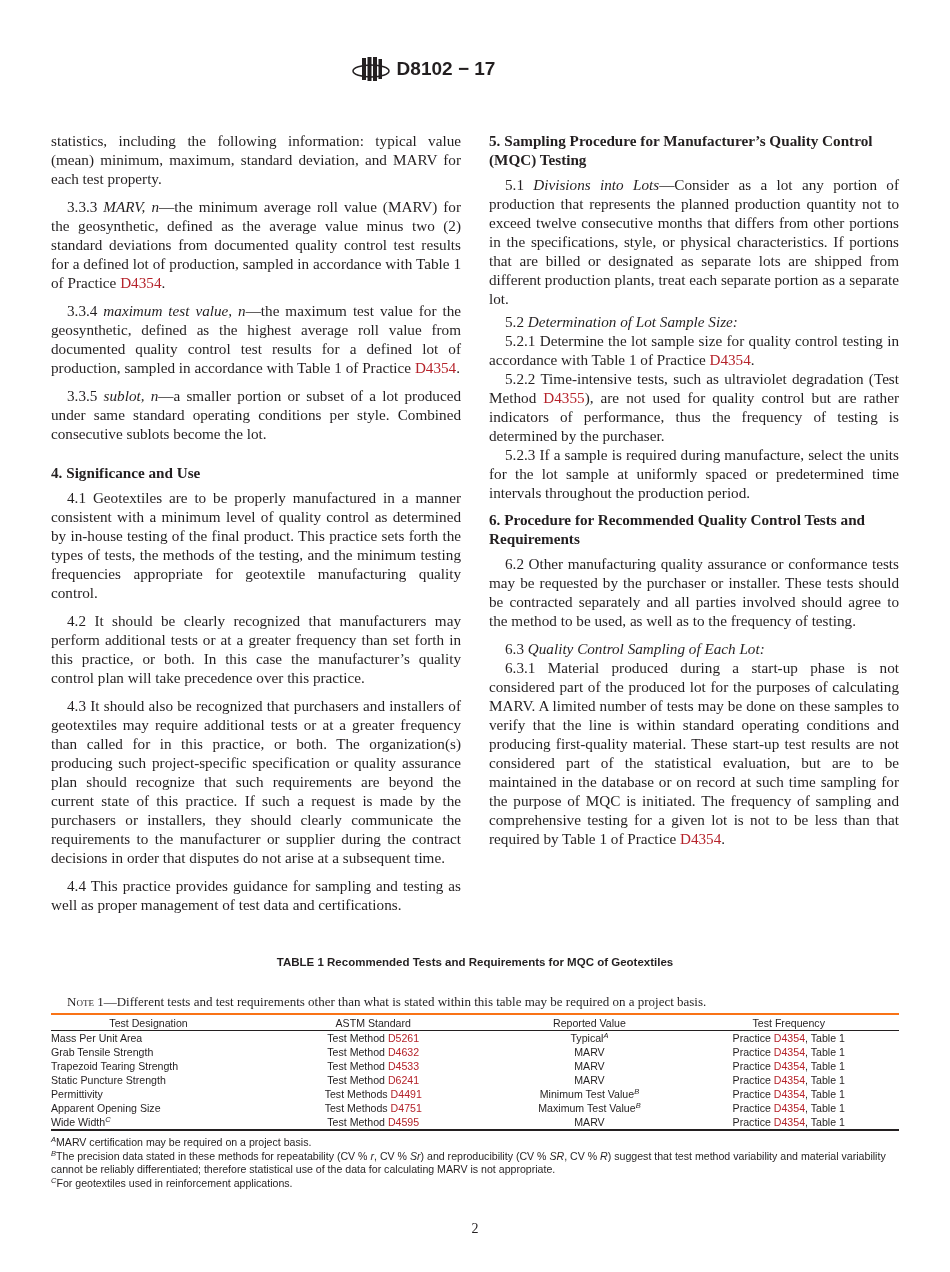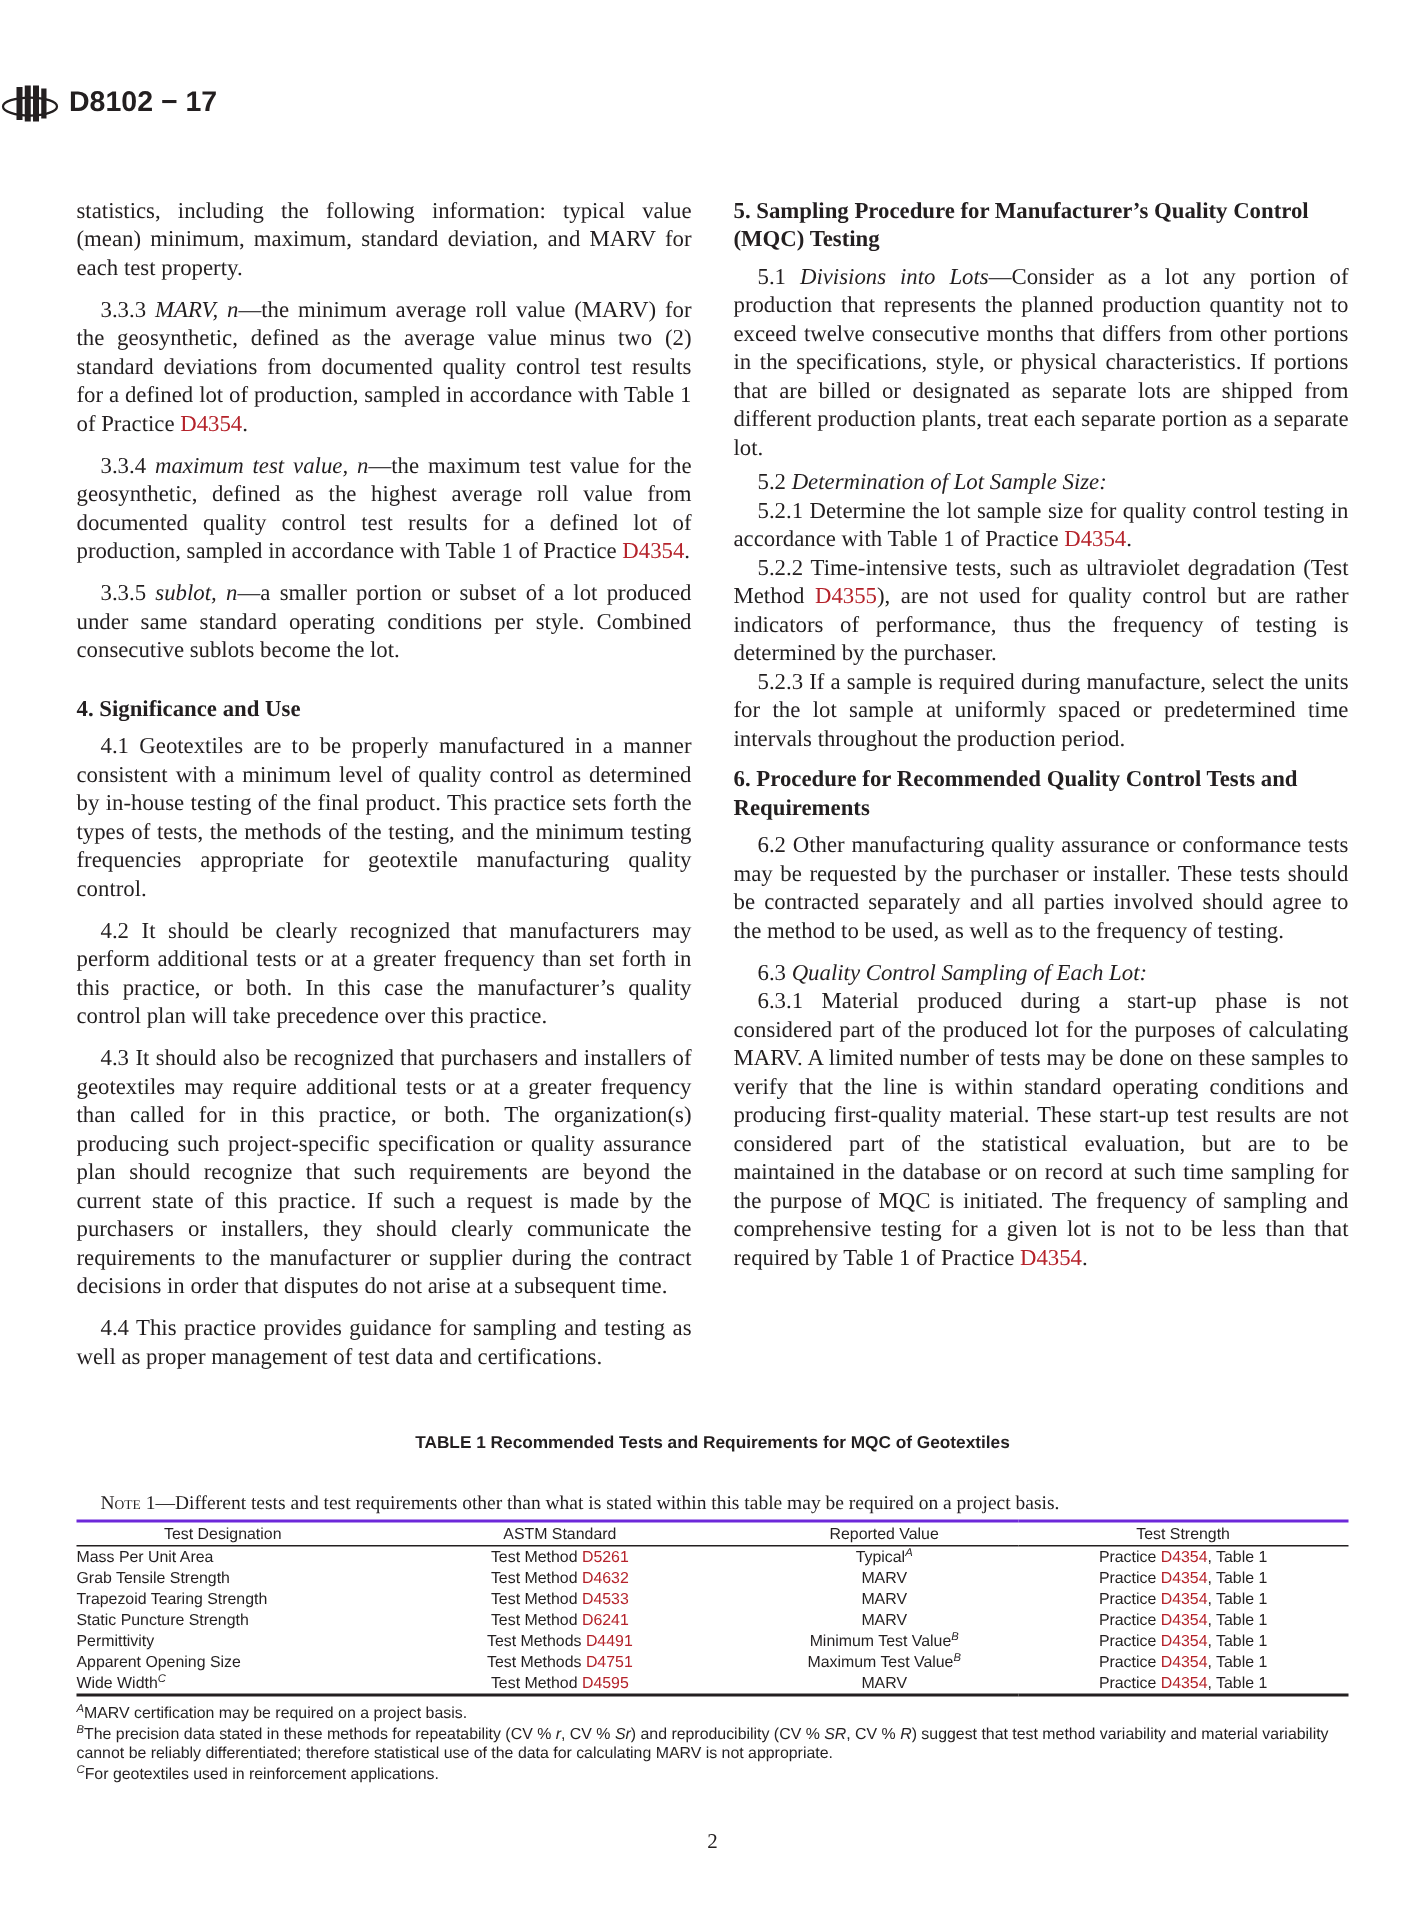--- a/index.html
+++ b/index.html
@@ -1,39 +1,39 @@
 <!DOCTYPE html>
 <html><head>
 <meta charset="utf-8">
 <style>
   html, body { margin: 0; padding: 0; background: #ffffff; }
   body { width: 950px; height: 1272px; position: relative; overflow: hidden; color: #231f20; }
   a.link, .link { color: #b5222a; text-decoration: none; }
 
-  .header { position: absolute; top: 55px; left: 0; width: 846px; text-align: left; }
+  .header { position: absolute; top: 55px; left: 0; width: 846px; text-align: center; }
   .header-inner { display: inline-flex; align-items: center; gap: 6px; }
   .logo { width: 40px; height: 28px; display: inline-block; }
   .doc-id { font-family: "Liberation Sans", sans-serif; font-weight: bold; font-size: 19px; color: #231f20; }
 
   .col { position: absolute; top: 110px; width: 410px; font-family: "Liberation Serif", serif; font-size: 15.2px; line-height: 19px; text-align: justify; margin-top: 21px; }
   .col-left { left: 51px; }
   .col-right { left: 489px; }
   .col p { margin: 0 0 9px 0; text-indent: 16px; }
   .col p.noindent { text-indent: 0; }
   .col p.tight { margin-bottom: 0; }
   .col h2 { font-size: 15.2px; font-weight: bold; margin: 12px 0 6px 0; line-height: 19px; text-align: left; }
   .col h2.first { margin-top: 0; }
   .it { font-style: italic; }
 
   .table-wrap { position: absolute; top: 956px; left: 51px; width: 848px; }
   .table-title { font-family: "Liberation Sans", sans-serif; font-weight: bold; font-size: 11.5px; text-align: center; margin-bottom: 26px; }
   .note { font-family: "Liberation Serif", serif; font-size: 13px; text-indent: 16px; margin-bottom: 3px; }
   .smallcaps { font-variant: small-caps; }
   table { width: 100%; border-collapse: collapse; font-family: "Liberation Sans", sans-serif; font-size: 10.6px; line-height: 14px; }
-  thead tr { border-top: 2px solid #6d28d9; border-bottom: 1px solid #231f20; }
+  thead tr { border-top: 2px solid #f97316; border-bottom: 1px solid #231f20; }
   tbody tr:last-child { border-bottom: 2px solid #231f20; }
   th { font-weight: normal; padding: 1px 0 0 0; }
   td { padding: 0; }
   td.c, th.c { text-align: center; }
   td.l, th.l { text-align: left; }
   th.l { text-align: center; }
   sup { font-style: italic; font-size: 7.5px; line-height: 0; vertical-align: 4px; }
   .footnotes { font-family: "Liberation Sans", sans-serif; font-size: 10.6px; line-height: 13.5px; margin-top: 5px; }
   .footnotes div { margin: 0; }
 
@@ -102,21 +102,21 @@
       <col style="width:23%">
         <col style="width:30%">
         <col style="width:21%">
         <col style="width:26%">
     </colgroup>
     <thead>
       <tr>
         <th class="l">Test Designation</th>
         <th class="c">ASTM Standard</th>
         <th class="c">Reported Value</th>
-        <th class="c">Test Strength</th>
+        <th class="c">Test Frequency</th>
       </tr>
     </thead>
     <tbody id="table-body">
         <tr>
           <td class="l"><span>Mass Per Unit Area</span><sup></sup></td>
           <td class="c"><span style="white-space:pre">Test Method </span><a class="link">D5261</a></td>
           <td class="c"><span>Typical</span><sup>A</sup></td>
           <td class="c"><span style="white-space:pre">Practice </span><a class="link">D4354</a><span>, Table 1</span></td>
         </tr>
         <tr>

